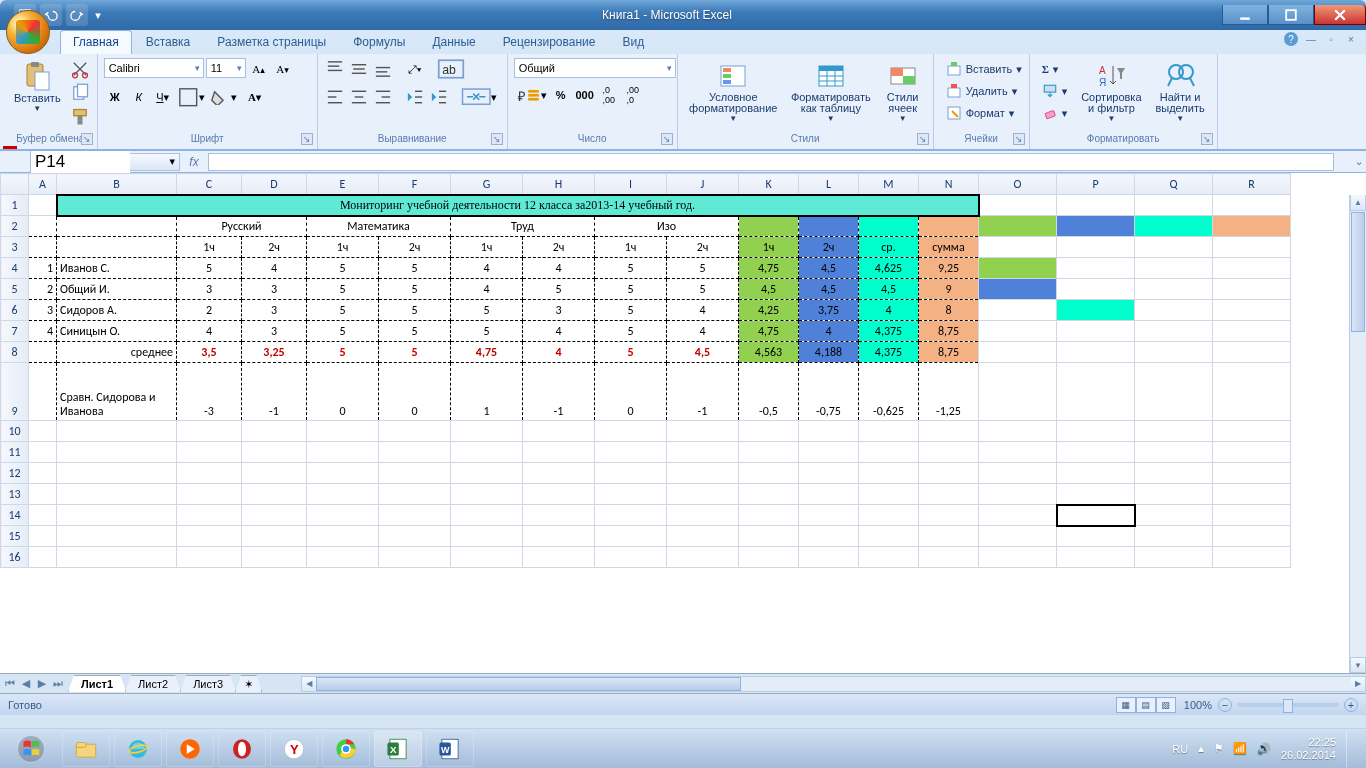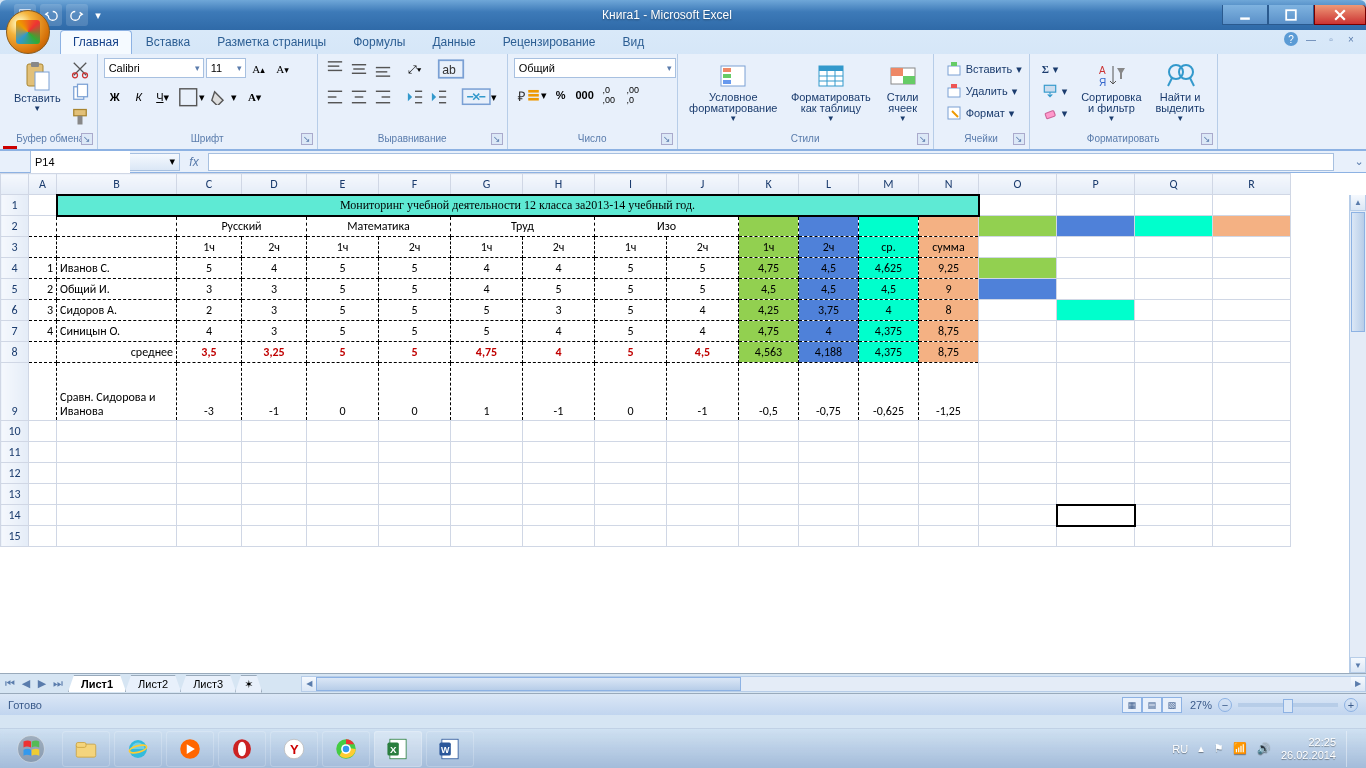--- a/index.html
+++ b/index.html
@@ -37,21 +37,21 @@
 .sbtn { width: 22px; height: 22px; border: 1px solid transparent; display: flex; align-items: center; justify-content: center; cursor: pointer; border-radius: 3px; font-size:11px; }
 .row { display: flex; gap: 2px; }
 .col { display:flex; flex-direction:column; gap:2px; }
 .sel { height: 20px; border: 1px solid #a7c0e0; background: #fff; padding: 0 18px 0 4px; font-size: 11px; position: relative; display:flex; align-items:center; }
 .sel::after { content:'▾'; position:absolute; right:3px; font-size:9px; color:#5a7cac; }
 .hbtn { height:22px; padding: 0 6px; display:flex; align-items:center; gap:4px; font-size:11px; color:#1b3c6e; cursor:pointer; border-radius:3px; white-space:nowrap; }
 .hbtn .mini { width:16px; height:16px; display:flex;align-items:center;justify-content:center; }
 
 
 .formula-bar { height: 22px; background: #e8f0fb; display: flex; align-items: center; border-bottom: 1px solid #8db2e3; }
-.name-box { width: 100px; margin-left: 30px; background: #fff; border: 1px solid #a7c0e0; border-right:none; height: 18px; padding: 14px 4px; font-size: 11px; display:flex; align-items:center; }
+.name-box { width: 100px; margin-left: 30px; background: #fff; border: 1px solid #a7c0e0; border-right:none; height: 18px; padding: 14px 4px; font-size: 17px; display:flex; align-items:center; }
 .nb-dd { width: 50px; height:18px; border:1px solid #a7c0e0; border-left:none; display:flex; align-items:center; justify-content:flex-end; padding-right:4px; background:linear-gradient(#f5f9fe,#dbe7f6); }
 .fx { width: 28px; text-align: center; font-style: italic; color: #5a7cac; font-size:12px; }
 .formula-input { flex: 1; background: #fff; border: 1px solid #a7c0e0; height: 18px; margin-right: 18px; }
 .fb-expand { width:14px; text-align:center; color:#5a7cac; }
 
 
 .sheet-area { position: relative; height: 500px; background:#fff; }
 table.grid { border-collapse: collapse; table-layout: fixed; }
 .grid th, .grid td { border: 1px solid #d0d7e5; height: 21px; font-size: 12px; font-family: Calibri, sans-serif; padding: 0; vertical-align: middle; text-align: center; overflow: hidden; white-space: nowrap; }
 .grid th { background: linear-gradient(#f5f8fd,#e4ecf7); color: #1b3c6e; font-weight: normal; position: sticky; }
@@ -807,20 +807,41 @@
           <td class=""></td>
           <td class=""></td>
           <td class=""></td>
           <td class=""></td>
           <td class=""></td>
           <td class=""></td>
           <td class=""></td>
           <td class=""></td>
           <td class=""></td>
         </tr>
+        <tr>
+          <th class="rowhead">16</th>
+          <td class=""></td>
+          <td class=""></td>
+          <td class=""></td>
+          <td class=""></td>
+          <td class=""></td>
+          <td class=""></td>
+          <td class=""></td>
+          <td class=""></td>
+          <td class=""></td>
+          <td class=""></td>
+          <td class=""></td>
+          <td class=""></td>
+          <td class=""></td>
+          <td class=""></td>
+          <td class=""></td>
+          <td class=""></td>
+          <td class=""></td>
+          <td class=""></td>
+        </tr>
       </tbody>
     </table>
   <div class="vscroll">
     <div class="varrow" style="border-top:none;">▲</div>
     <div class="vthumb"></div>
     <div class="varrow" style="position:absolute;bottom:0;left:0;right:0;">▼</div>
   </div>
 </div>
 
 <div class="sheet-tabs">
@@ -843,21 +864,21 @@
 
 <div class="status-bar">
   <span>Готово</span>
   <span class="spacer"></span>
   <div class="view-btns">
     <span>▦</span>
     <span>▤</span>
     <span>▧</span>
   </div>
   <div class="zoom">
-    <span>27%</span>
+    <span>100%</span>
     <span style="border:1px solid #8db2e3;width:14px;height:14px;border-radius:50%;display:flex;align-items:center;justify-content:center;">−</span>
     <div class="zoom-slider"></div>
     <span style="border:1px solid #8db2e3;width:14px;height:14px;border-radius:50%;display:flex;align-items:center;justify-content:center;">+</span>
   </div>
 </div>
 
 <div class="taskbar">
   <div class="start">
       <svg viewBox="0 0 40 40">
         <circle cx="20" cy="20" r="18" fill="rgba(0,0,0,0.2)" stroke="rgba(255,255,255,0.5)"></circle>

